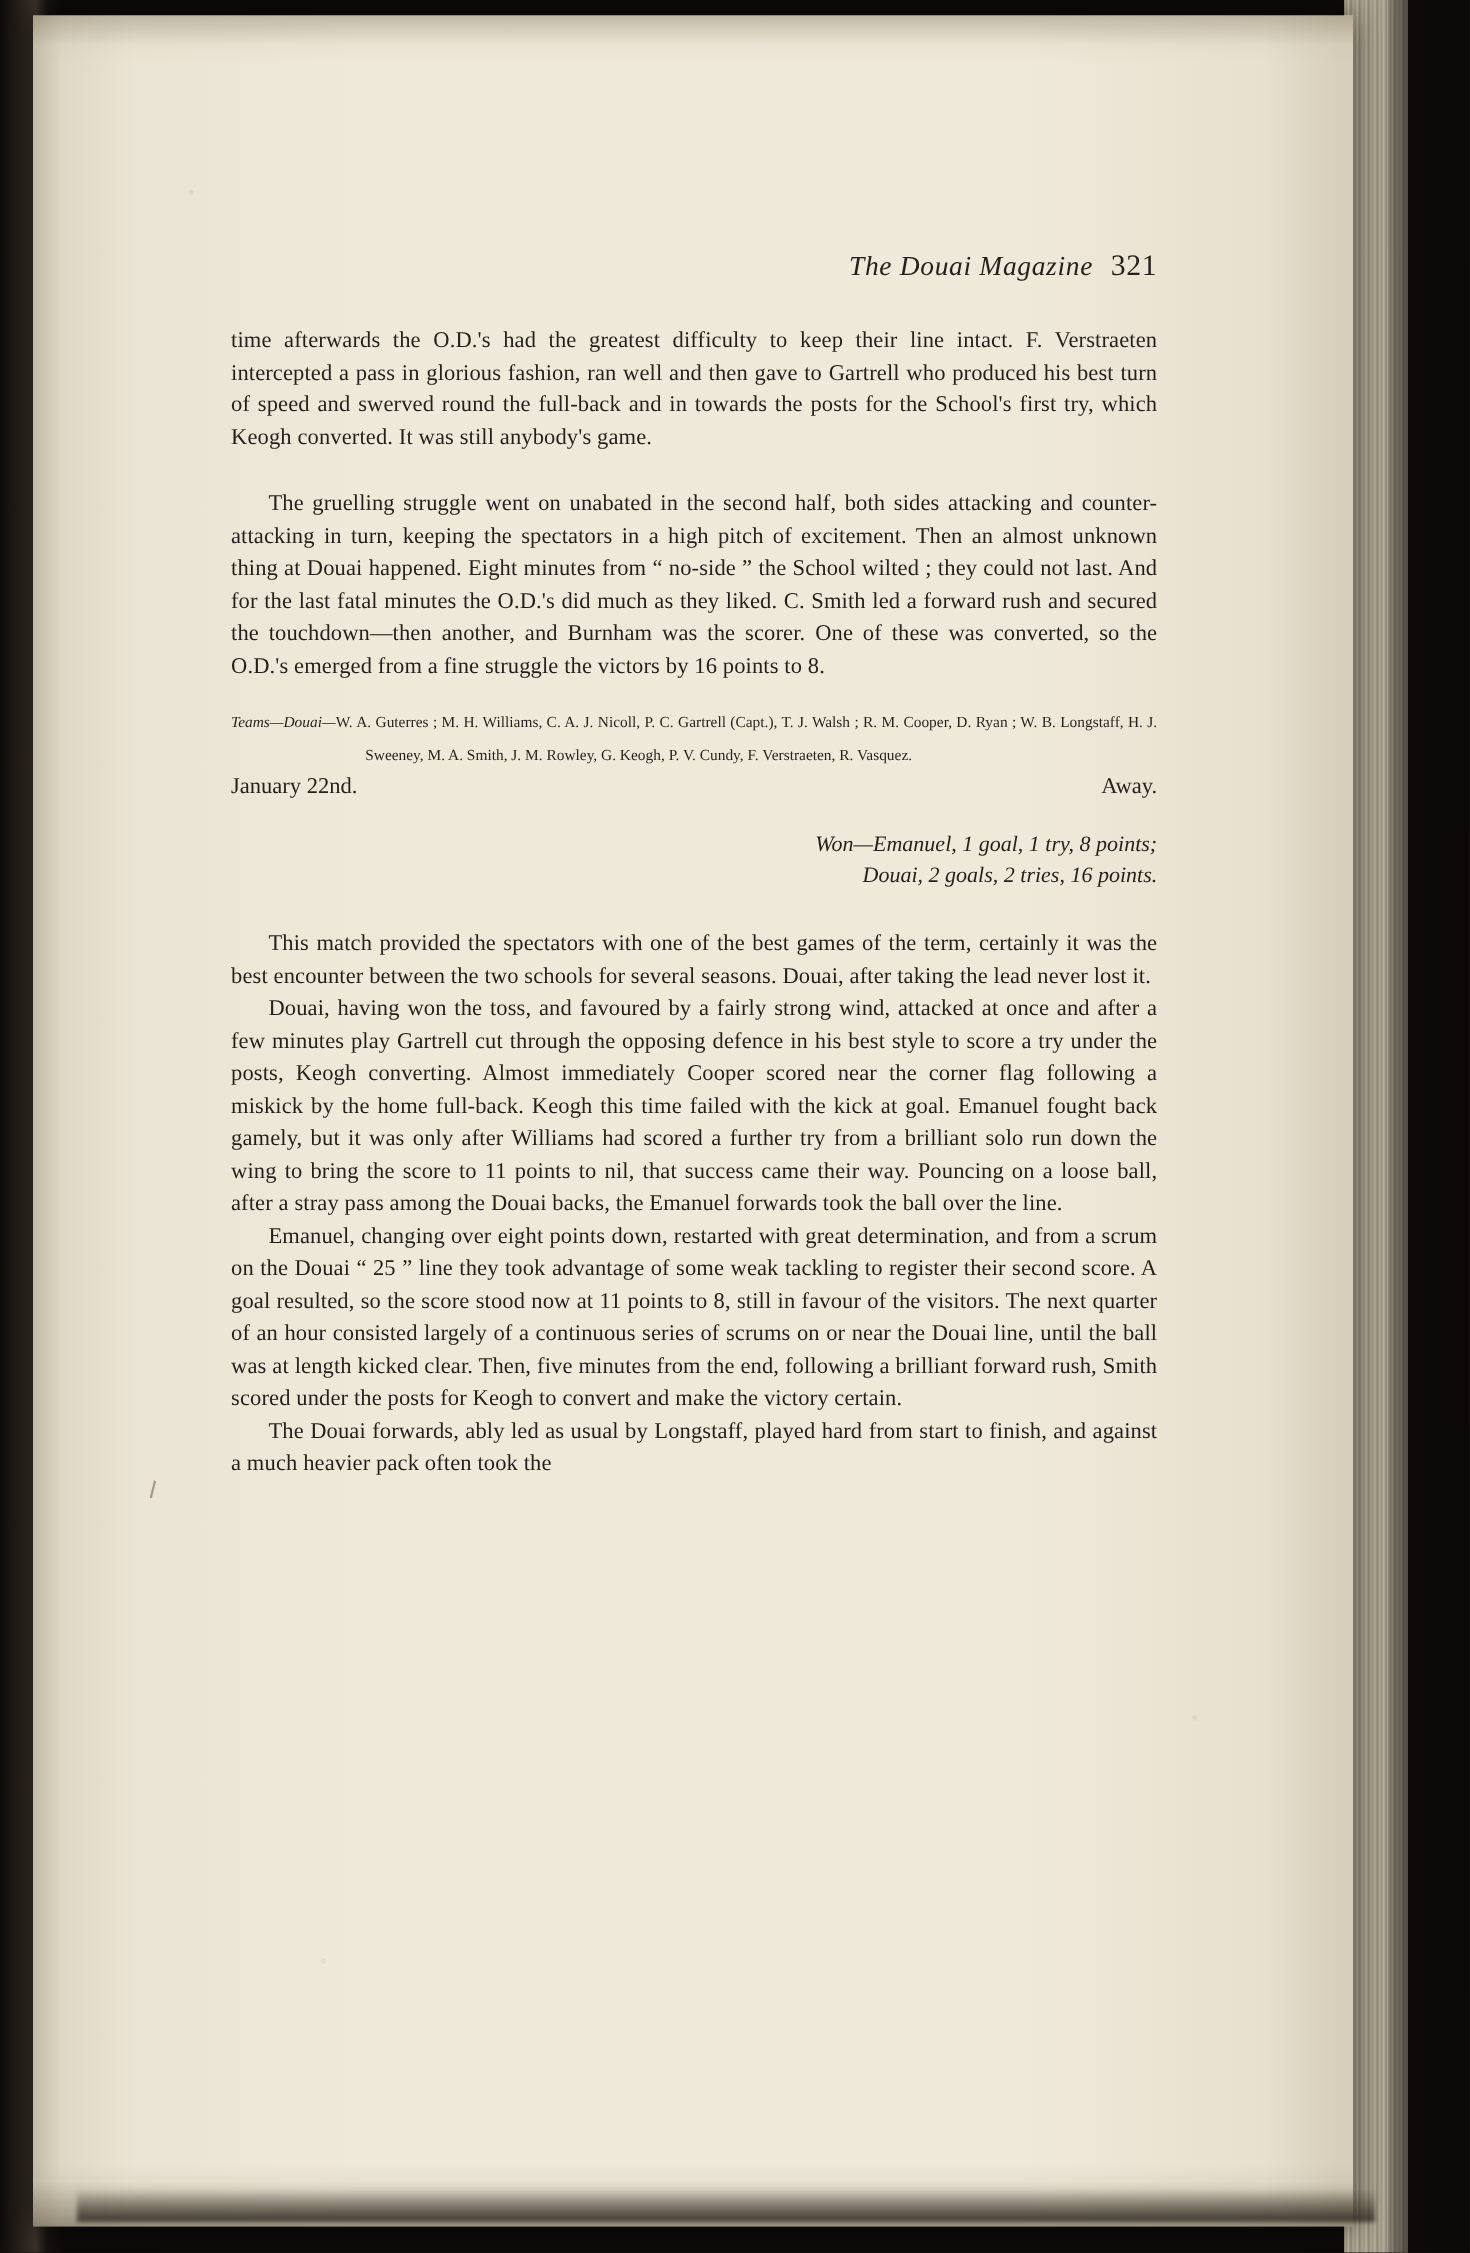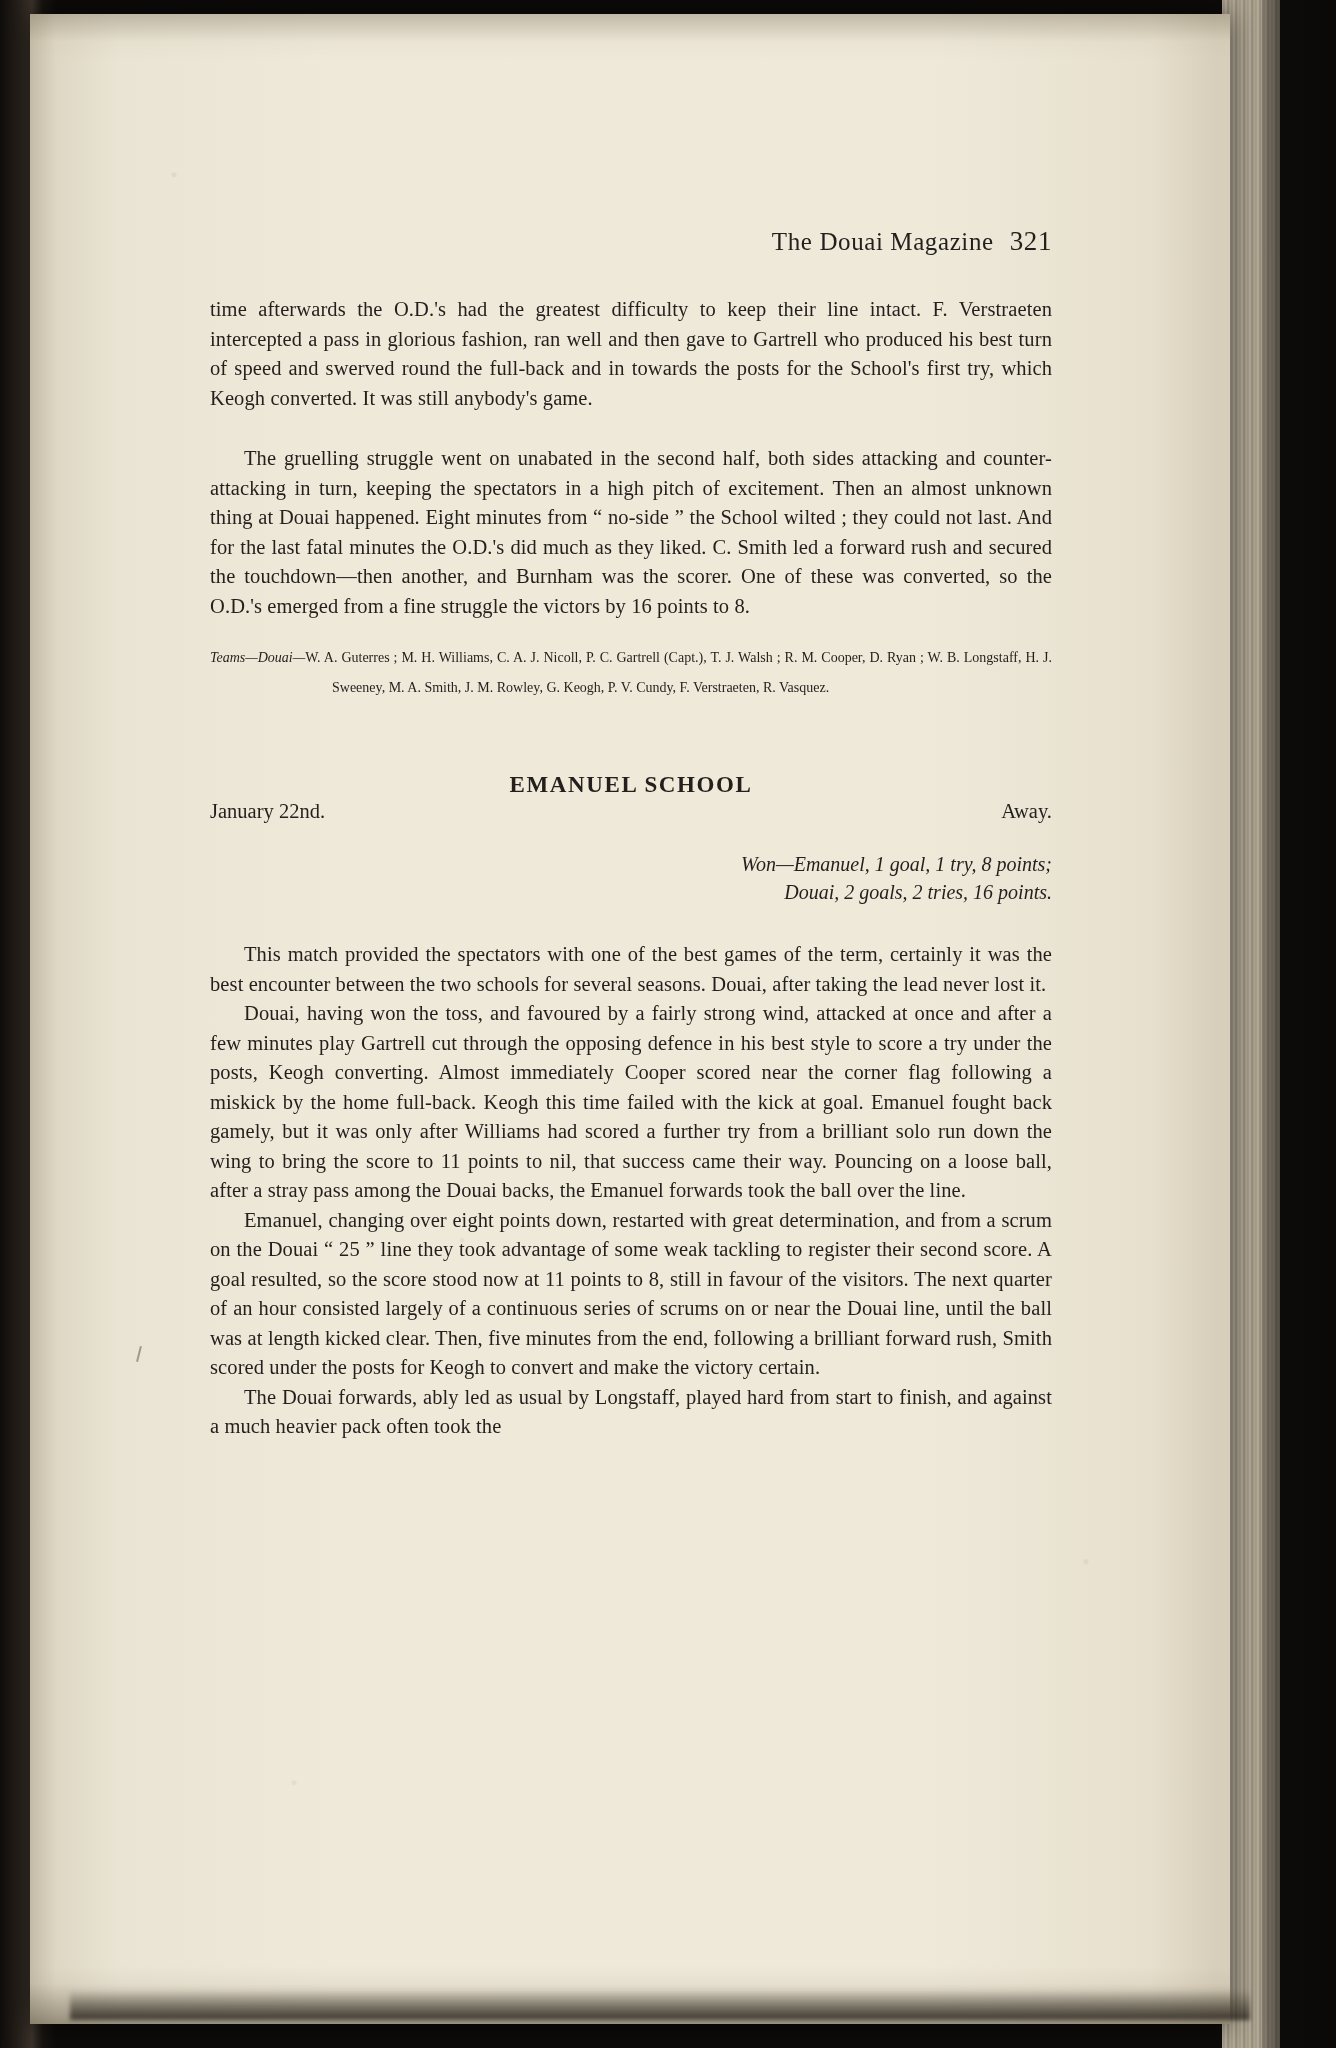--- a/index.html
+++ b/index.html
@@ -88,20 +88,21 @@
     color: #221f1c;
   }
 
   .running-head {
     text-align: right;
     margin: 0 0 38px 0;
     font-size: 25px;
     letter-spacing: 0.6px;
   }
   .running-head .title {
+    font-style: italic;
   }
   .running-head .pageno {
     font-style: normal;
     margin-left: 16px;
     font-size: 27px;
   }
 
   p {
     margin: 0;
     font-size: 20.5px;
@@ -192,21 +193,20 @@
       </div>
 
       <p>time afterwards the O.D.'s had the greatest difficulty to keep their line intact. F. Verstraeten intercepted a pass in glorious fashion, ran well and then gave to Gartrell who produced his best turn of speed and swerved round the full-back and in towards the posts for the School's first try, which Keogh converted. It was still anybody's game.</p>
       <p class="indent">The gruelling struggle went on unabated in the second half, both sides attacking and counter-attacking in turn, keeping the spectators in a high pitch of excitement. Then an almost unknown thing at Douai happened. Eight minutes from “ no-side ” the School wilted ; they could not last. And for the last fatal minutes the O.D.'s did much as they liked. C. Smith led a forward rush and secured the touchdown—then another, and Burnham was the scorer. One of these was converted, so the O.D.'s emerged from a fine struggle the victors by 16 points to 8.</p>
 
       <div class="teams">
         <span class="lbl">Teams—Douai—</span><span>W. A. Guterres ; M. H. Williams, C. A. J. Nicoll, P. C. Gartrell (Capt.), T. J. Walsh ; R. M. Cooper, D. Ryan ; W. B. Longstaff, H. J. Sweeney, M. A. Smith, J. M. Rowley, G. Keogh, P. V. Cundy, F. Verstraeten, R. Vasquez.</span>
       </div>
 
 
-      <div class="match-head">EMANUEL SCHOOL</div>
 
       <div class="match-meta">
         <span class="date">January 22nd.</span>
         <span class="venue">Away.</span>
       </div>
 
       <div class="score-lines">
         <div>Won—Emanuel, 1 goal, 1 try, 8 points;</div>
         <div>Douai, 2 goals, 2 tries, 16 points.</div>
       </div>

